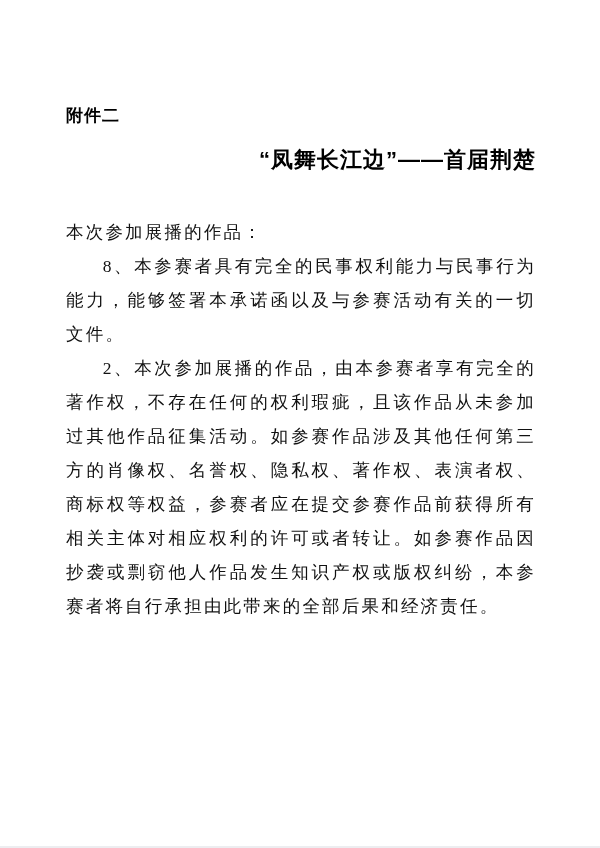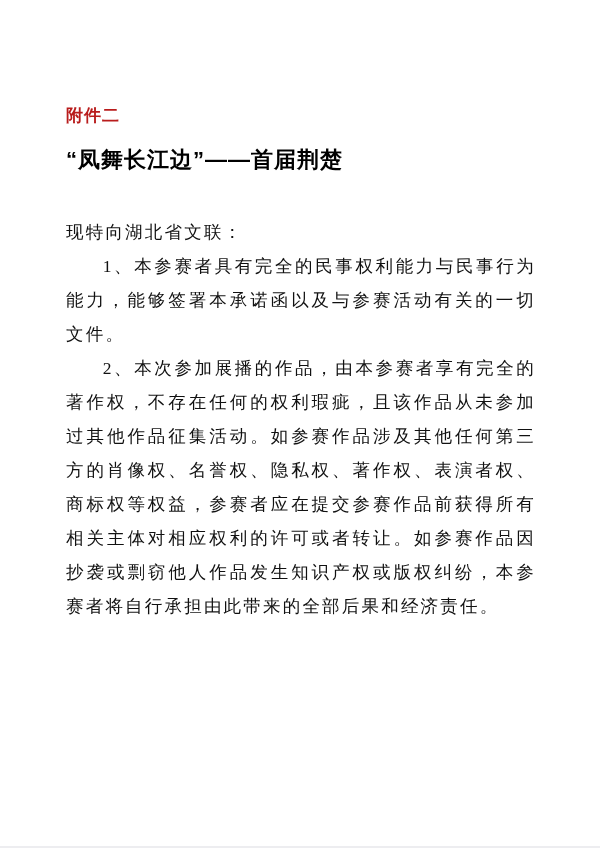--- a/index.html
+++ b/index.html
@@ -20,26 +20,26 @@
   }
   .content {
     box-sizing: border-box;
     padding: 105px 64px 0 66px;
   }
   .attachment-label {
     font-family: "Liberation Sans", sans-serif;
     font-weight: 700;
     font-size: 17px;
     line-height: 22px;
-    color: #b91c1c;
+    color: #000000;
     letter-spacing: 1px;
   }
   .doc-title {
     margin-top: 14px;
-    text-align: left;
+    text-align: right;
     font-family: "Liberation Sans", sans-serif;
     font-weight: 700;
     font-size: 22px;
     line-height: 37px;
     color: #000000;
     letter-spacing: 1px;
   }
   .doc-body {
     margin-top: 37px;
     font-size: 17.5px;
@@ -62,20 +62,20 @@
 <div class="page">
   <div class="content">
 
     <div class="attachment-label">附件二</div>
 
     <div class="doc-title">
       <div>“凤舞长江边”——首届荆楚</div>
     </div>
 
     <div class="doc-body">
-      <p>现特向湖北省文联：</p>
-      <p class="indent">1、本参赛者具有完全的民事权利能力与民事行为能力，能够签署本承诺函以及与参赛活动有关的一切文件。</p>
+      <p>本次参加展播的作品：</p>
+      <p class="indent">8、本参赛者具有完全的民事权利能力与民事行为能力，能够签署本承诺函以及与参赛活动有关的一切文件。</p>
       <p class="indent">2、本次参加展播的作品，由本参赛者享有完全的著作权，不存在任何的权利瑕疵，且该作品从未参加过其他作品征集活动。如参赛作品涉及其他任何第三方的肖像权、名誉权、隐私权、著作权、表演者权、商标权等权益，参赛者应在提交参赛作品前获得所有相关主体对相应权利的许可或者转让。如参赛作品因抄袭或剽窃他人作品发生知识产权或版权纠纷，本参赛者将自行承担由此带来的全部后果和经济责任。</p>
 
     </div>
 
   </div>
 </div>
 
 </body></html>

